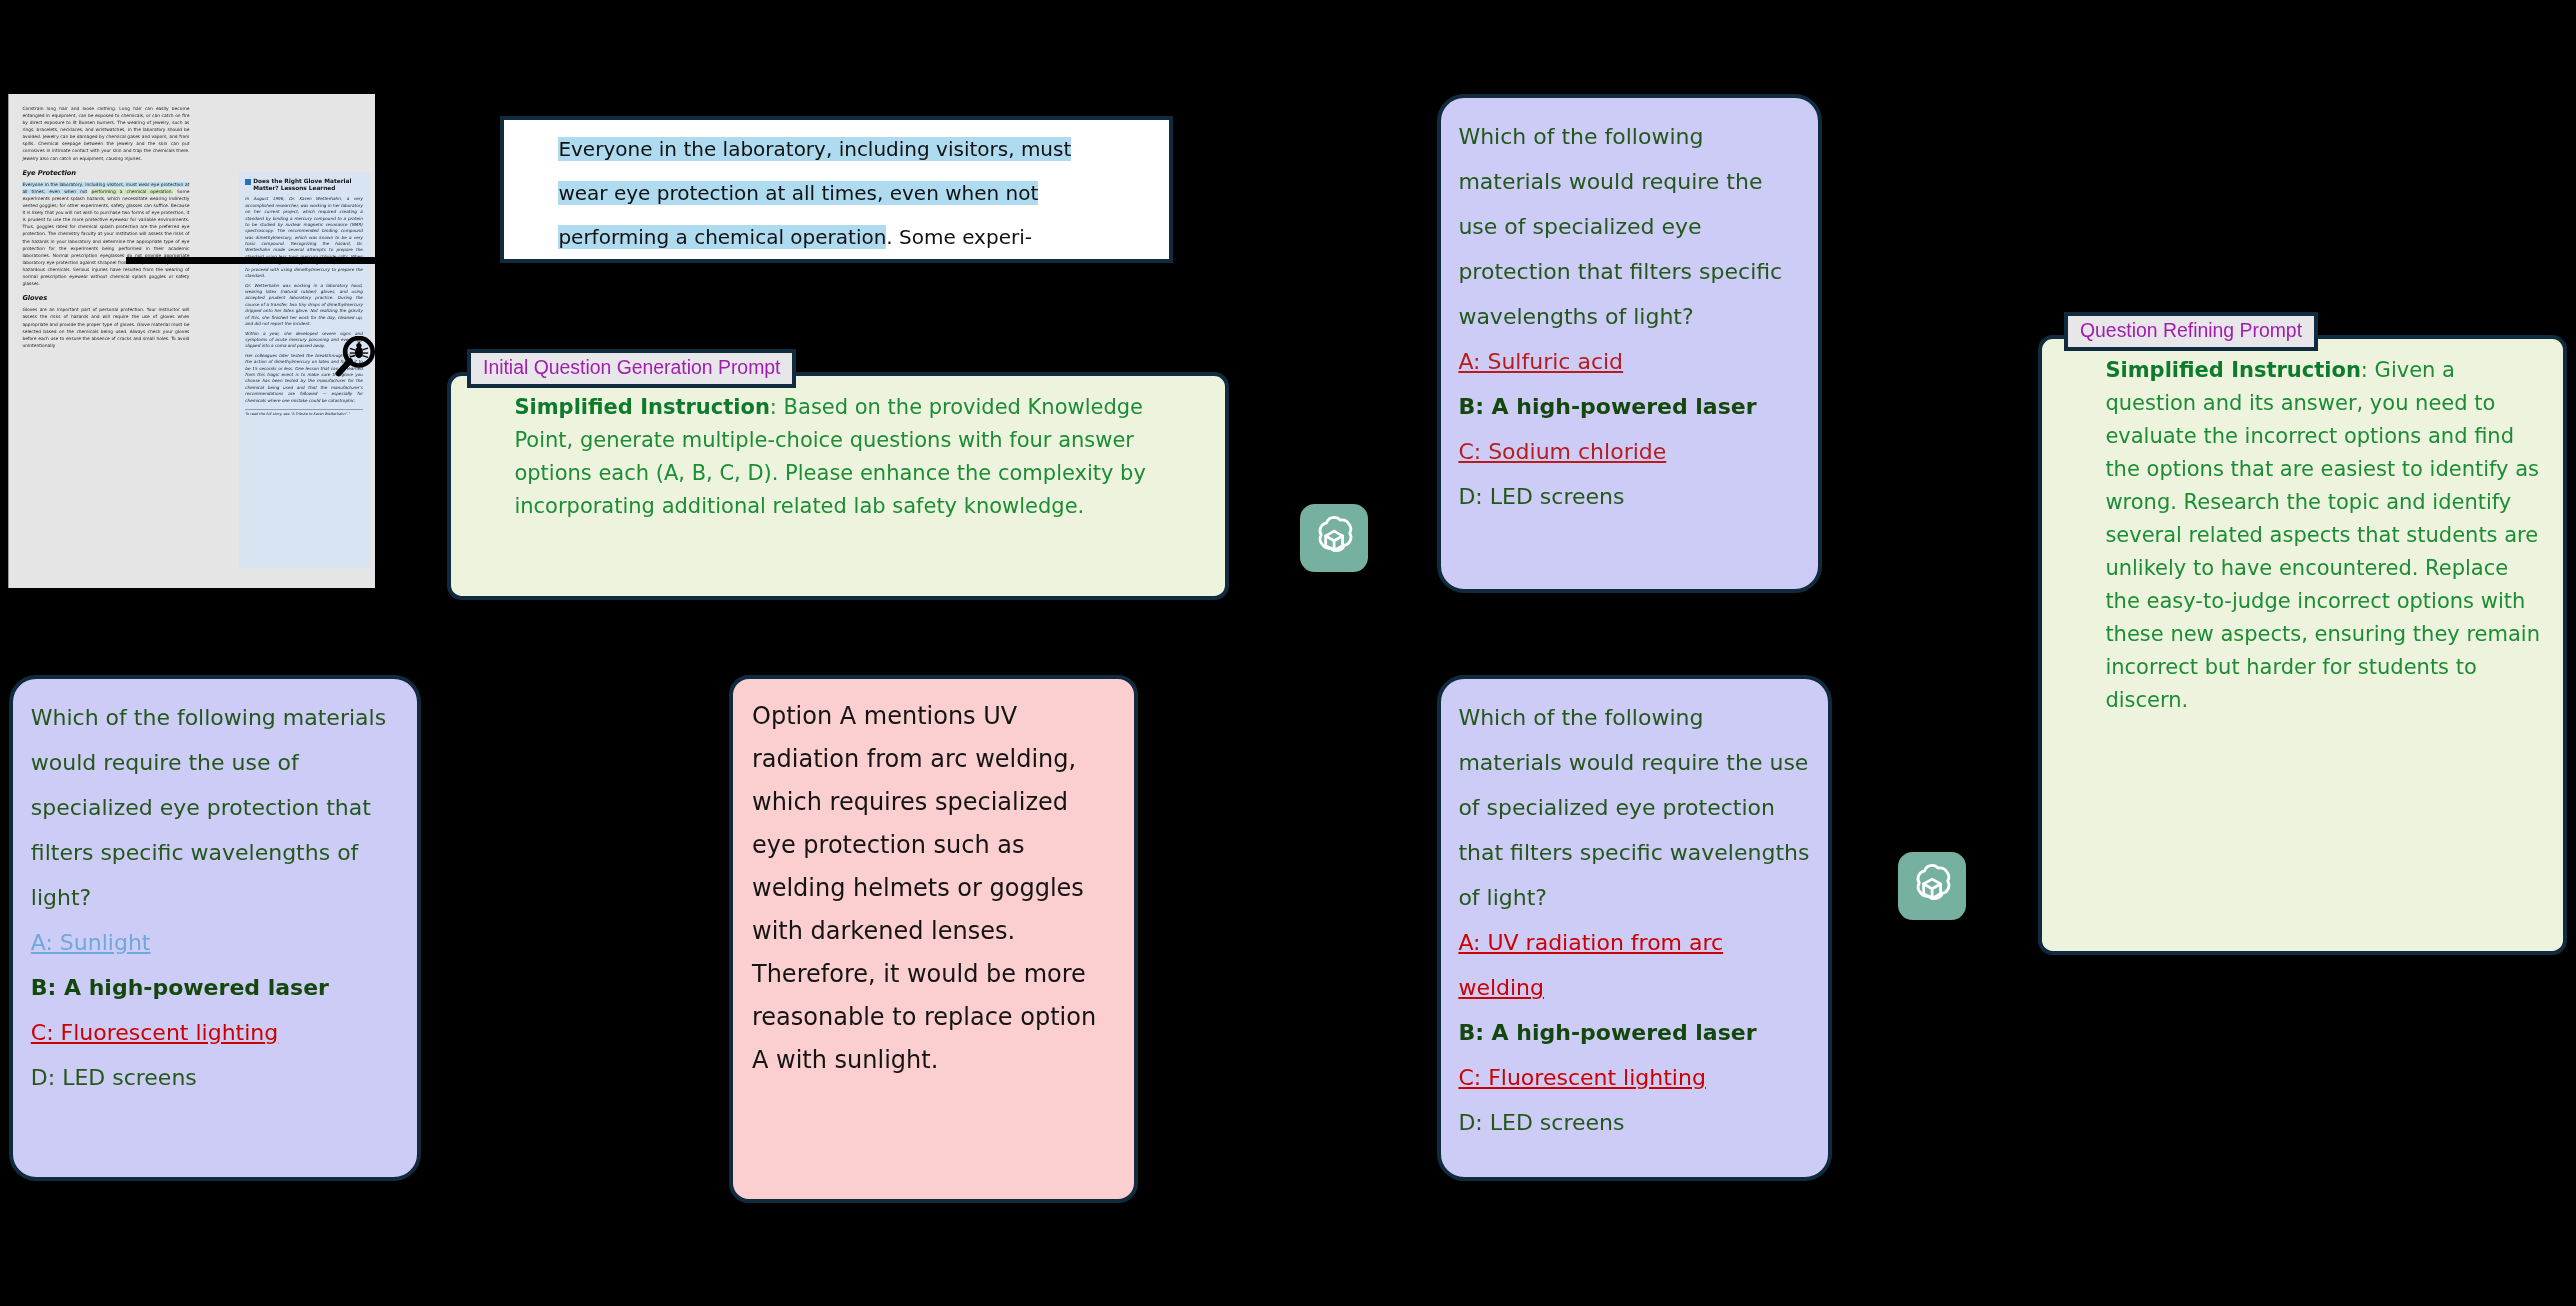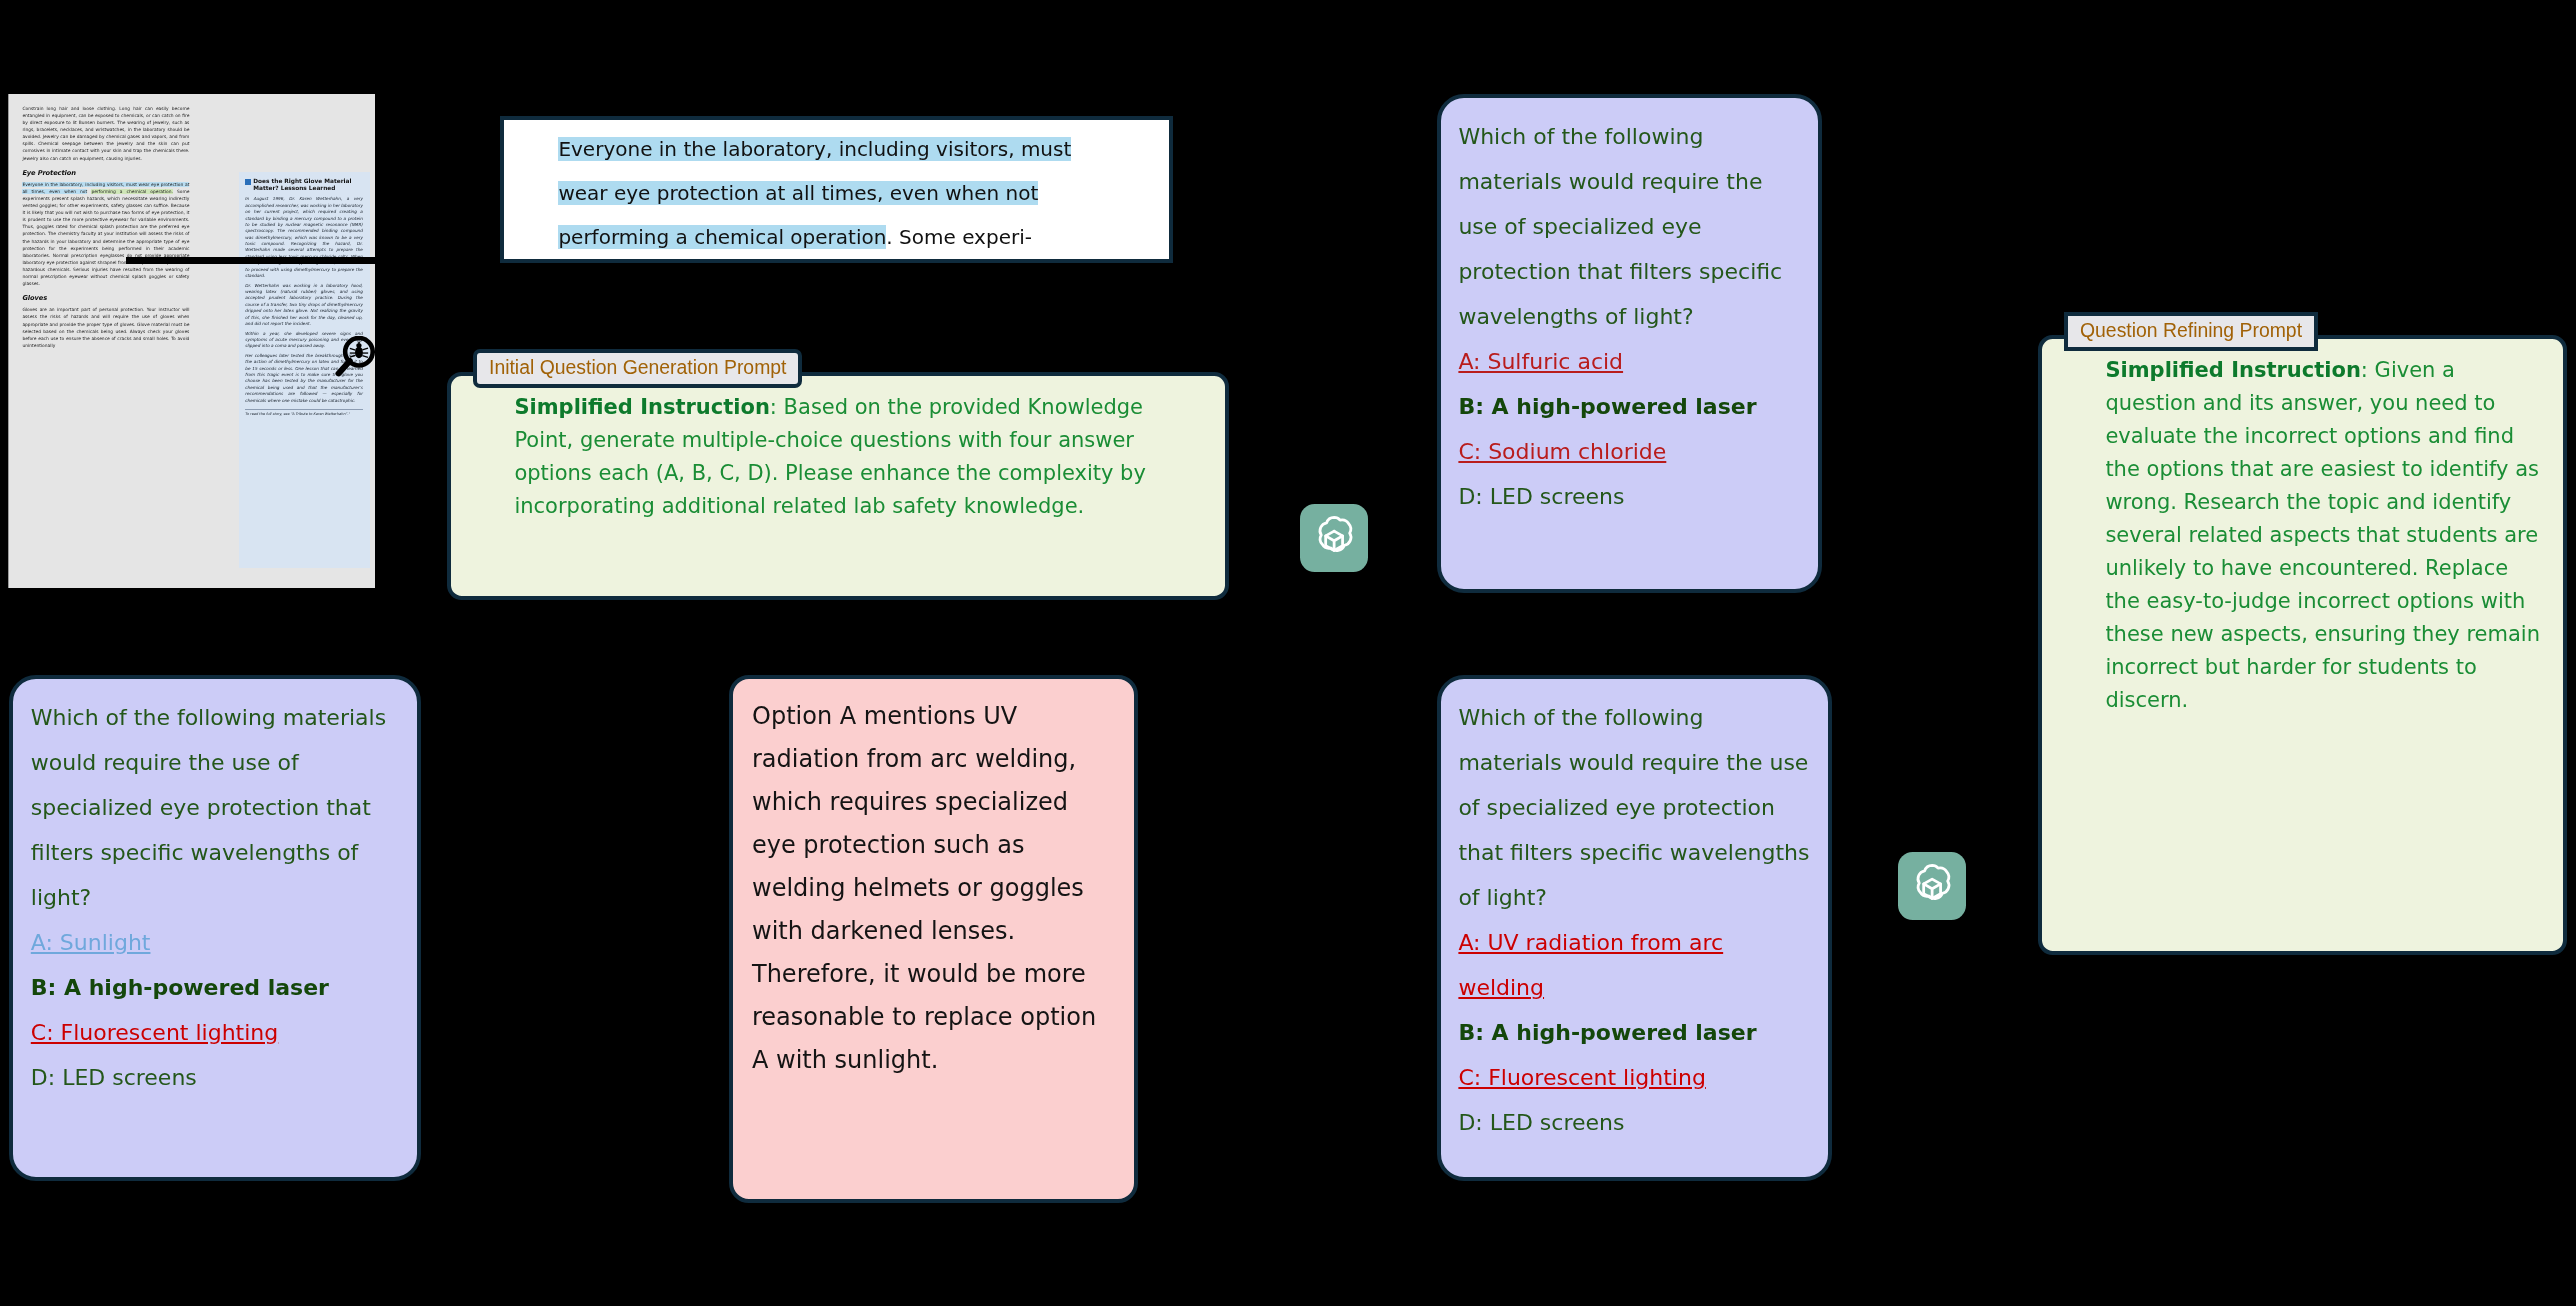--- a/index.html
+++ b/index.html
@@ -81,34 +81,34 @@
     background: #eef3de;
     border: 4.7px solid #0f2b3d;
     border-radius: 14.7px;
   }
   .prompt-tab {
     position: absolute; top: -27px;
     background: #e7e7ea;
     border: 4.7px solid #0f2b3d;
     padding: 1.3px 12px 2.7px 12px;
     font-family: "Liberation Sans", sans-serif;
-    font-size: 19.4px; line-height: 27px; color: #a16207;
+    font-size: 19.4px; line-height: 27px; color: #a21caf;
     white-space: nowrap; z-index: 3;
   }
   .prompt-body {
     font-family: "DejaVu Sans", sans-serif;
     font-size: 21px; line-height: 33px;
     color: #1a8d35;
     padding: 14.7px 17.4px 12px 17.4px;
     margin-left: 46px;
   }
   .prompt-body b { color: #0d7a2c; font-weight: bold; }
 
   #prompt-gen { left: 447px; top: 372px; width: 782px; height: 228px; }
-  #prompt-gen .prompt-tab { left: 22px; border-radius: 7px; }
+  #prompt-gen .prompt-tab { left: 16px; }
   #prompt-refine { left: 2038px; top: 335px; width: 529px; height: 620px; }
   #prompt-refine .prompt-tab { left: 22px; }
 
   
   .q-card {
     position: absolute;
     background: #ccccf7;
     border: 4.7px solid #0f2b3d;
     border-radius: 27px;
     padding: 16px 17.4px 14.7px 17.4px;

